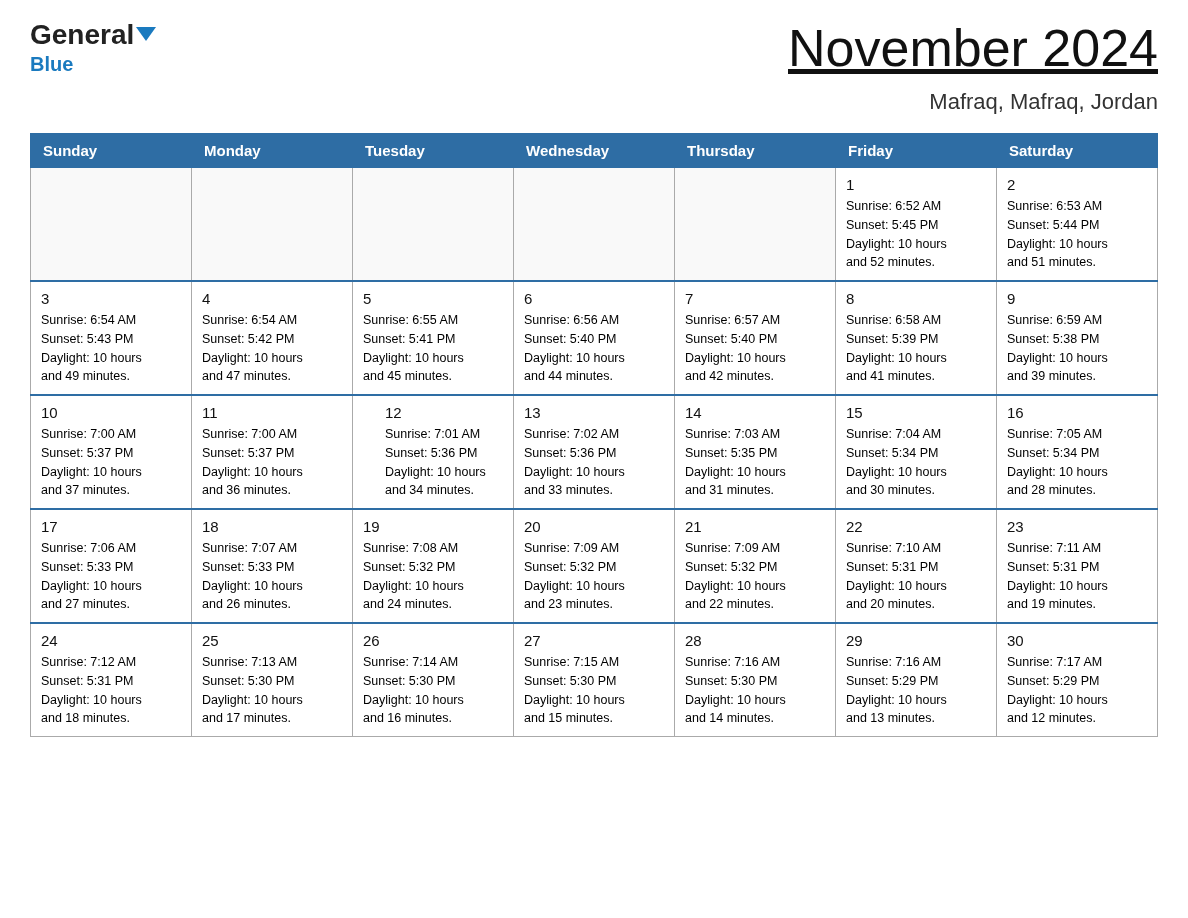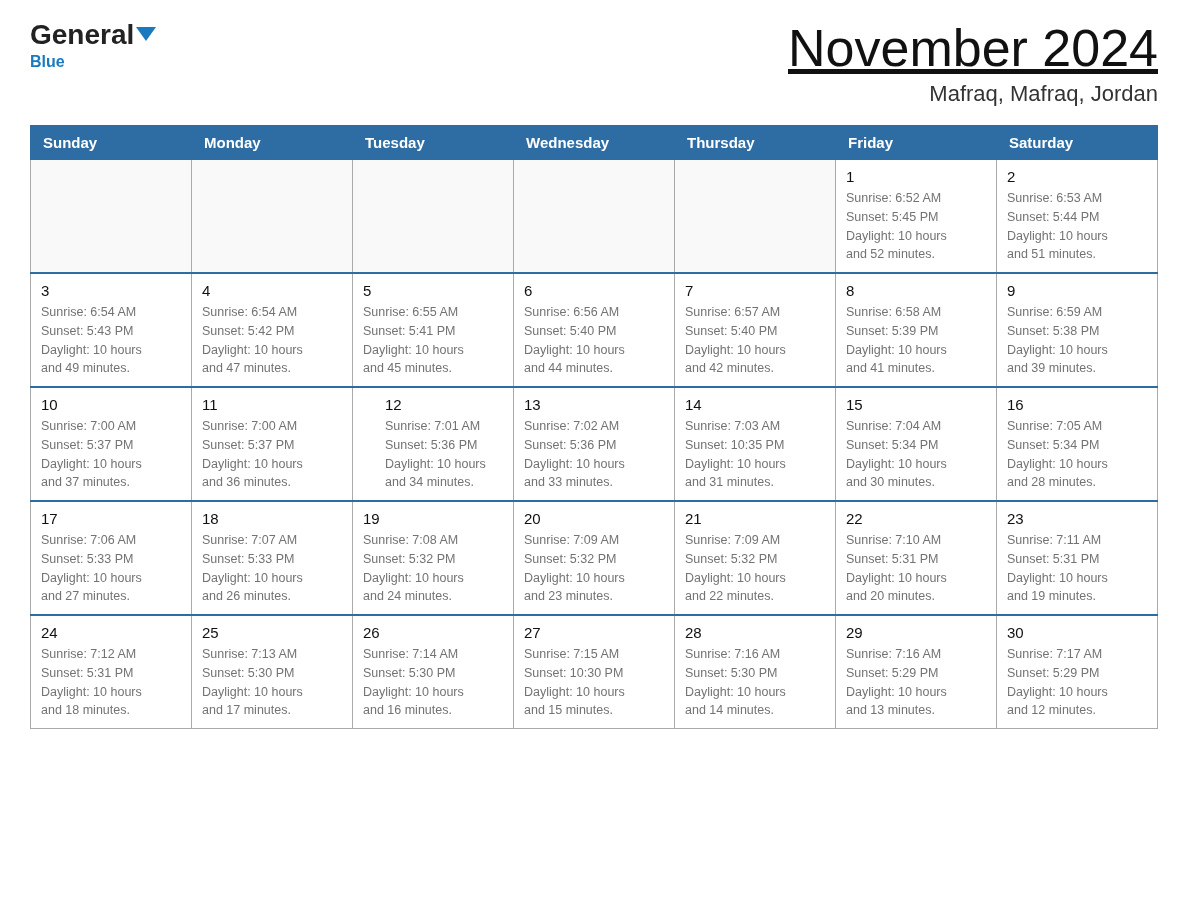--- a/index.html
+++ b/index.html
@@ -34,39 +34,39 @@
       height: 0;
       border-left: 10px solid transparent;
       border-right: 10px solid transparent;
       border-top: 14px solid #1a7abf;
       margin-left: 2px;
       vertical-align: middle;
       position: relative;
       top: -3px;
     }
     .logo-subtitle {
-      font-size: 16px;
+      font-size: 20px;
       color: #1a7abf;
       font-weight: bold;
       margin-top: 2px;
     }
     .title-area {
       text-align: right;
     }
     .calendar-title {
       font-size: 52px;
       font-weight: normal;
       color: #111;
       line-height: 1.1;
       text-decoration: underline;
     }
     .calendar-subtitle {
       font-size: 22px;
       color: #333;
-      margin-top: 4px;
+      margin-top: 12px;
     }
     .calendar-table {
       width: 100%;
       border-collapse: collapse;
       table-layout: fixed;
     }
     .calendar-table thead tr th {
       background-color: #2e6da4;
       color: #fff;
       font-size: 15px;
@@ -86,21 +86,21 @@
     }
     .cell-day-number {
       font-size: 15px;
       font-weight: normal;
       color: #111;
       display: block;
       margin-bottom: 4px;
     }
     .cell-info {
       font-size: 12.5px;
-      color: #737373;
+      color: #000000;
       line-height: 1.5;
     }
     .empty-cell {
       background: #f9f9f9;
     }
   </style>
 </head>
 <body>
 
 <div class="header-area">
@@ -226,21 +226,21 @@
         <td style="border-top: 2px solid rgb(46, 109, 164);">
           <span class="cell-day-number">13</span>
           <div class="cell-info" style="white-space: pre-line;">Sunrise: 7:02 AM
 Sunset: 5:36 PM
 Daylight: 10 hours
 and 33 minutes.</div>
         </td>
         <td style="border-top: 2px solid rgb(46, 109, 164);">
           <span class="cell-day-number">14</span>
           <div class="cell-info" style="white-space: pre-line;">Sunrise: 7:03 AM
-Sunset: 10:35 PM
+Sunset: 5:35 PM
 Daylight: 10 hours
 and 31 minutes.</div>
         </td>
         <td style="border-top: 2px solid rgb(46, 109, 164);">
           <span class="cell-day-number">15</span>
           <div class="cell-info" style="white-space: pre-line;">Sunrise: 7:04 AM
 Sunset: 5:34 PM
 Daylight: 10 hours
 and 30 minutes.</div>
         </td>
@@ -321,21 +321,21 @@
         <td style="border-top: 2px solid rgb(46, 109, 164);">
           <span class="cell-day-number">26</span>
           <div class="cell-info" style="white-space: pre-line;">Sunrise: 7:14 AM
 Sunset: 5:30 PM
 Daylight: 10 hours
 and 16 minutes.</div>
         </td>
         <td style="border-top: 2px solid rgb(46, 109, 164);">
           <span class="cell-day-number">27</span>
           <div class="cell-info" style="white-space: pre-line;">Sunrise: 7:15 AM
-Sunset: 10:30 PM
+Sunset: 5:30 PM
 Daylight: 10 hours
 and 15 minutes.</div>
         </td>
         <td style="border-top: 2px solid rgb(46, 109, 164);">
           <span class="cell-day-number">28</span>
           <div class="cell-info" style="white-space: pre-line;">Sunrise: 7:16 AM
 Sunset: 5:30 PM
 Daylight: 10 hours
 and 14 minutes.</div>
         </td>

